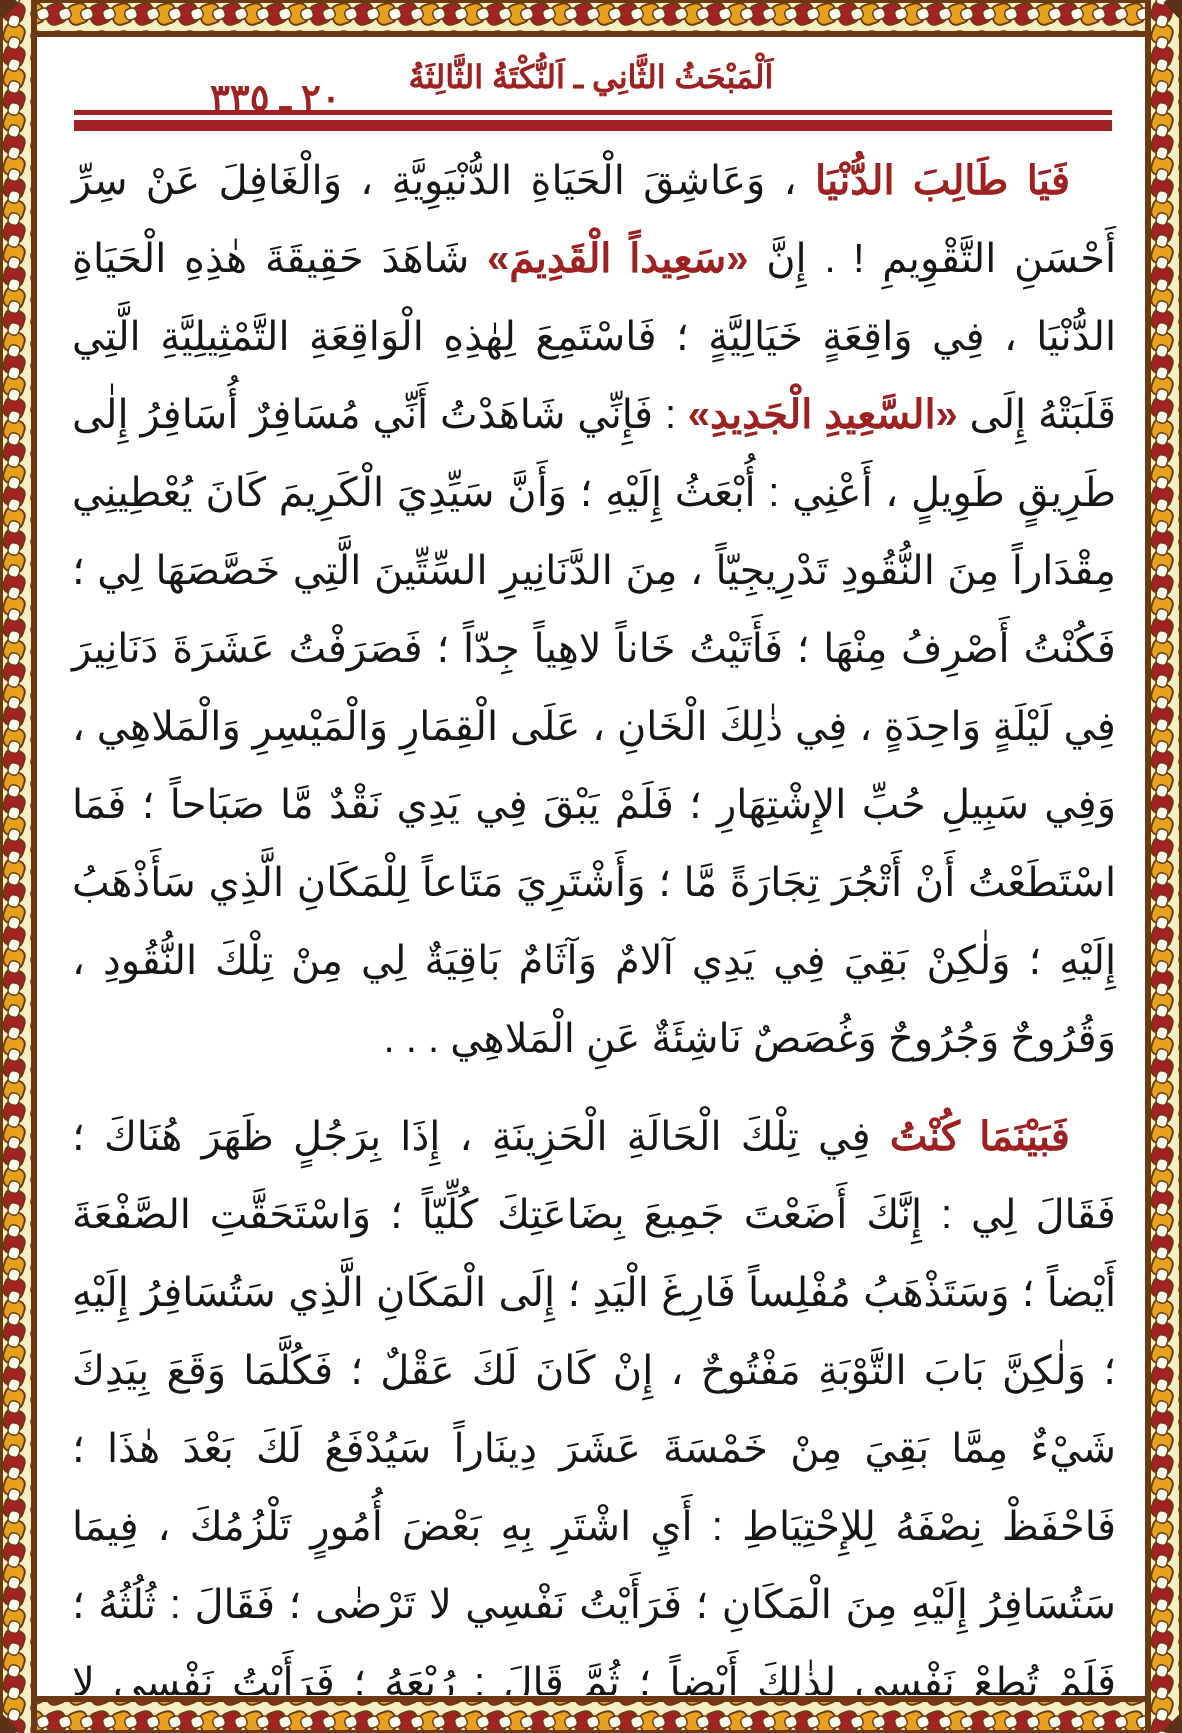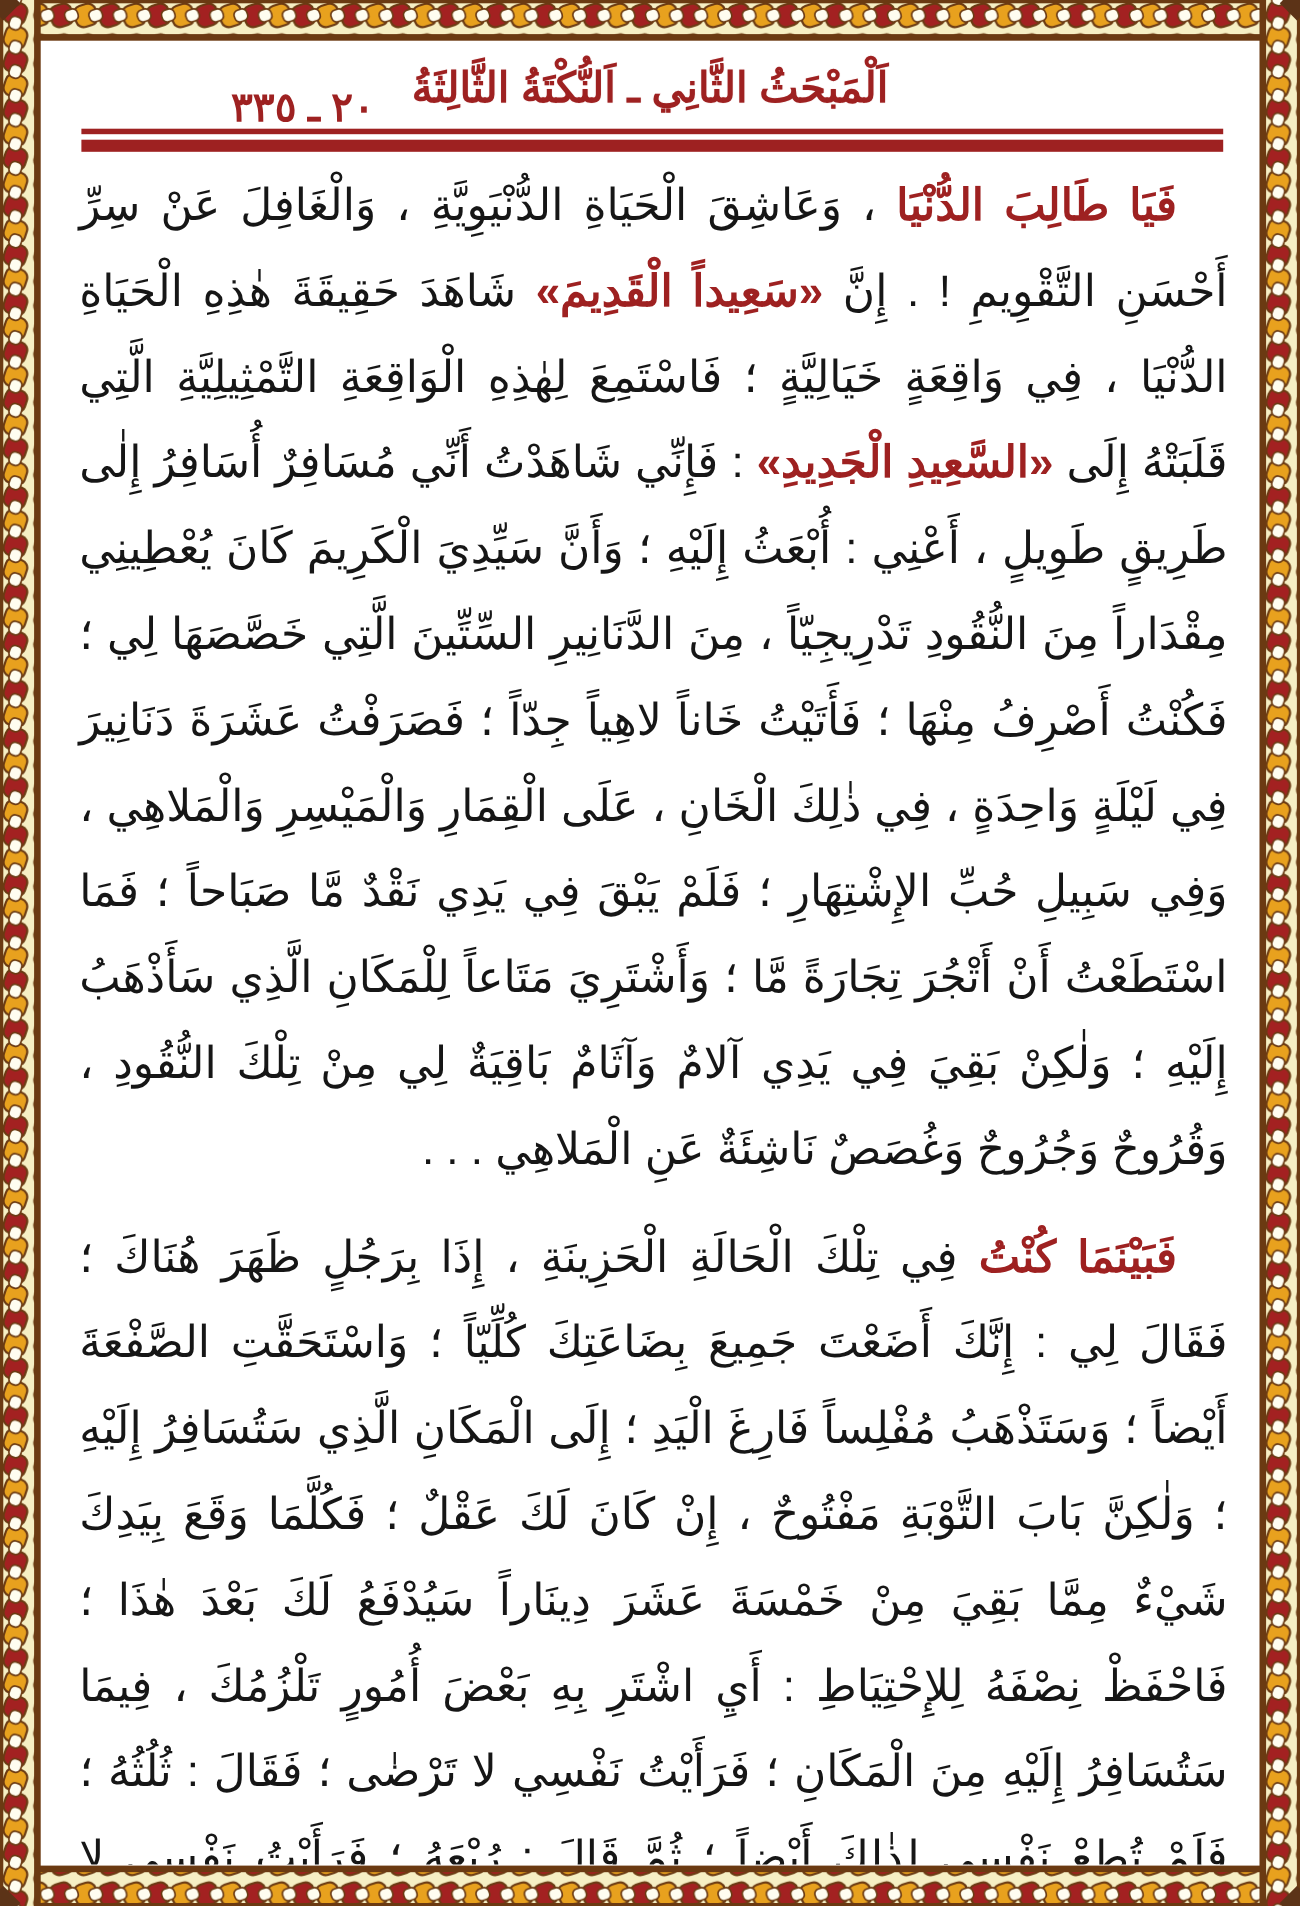--- a/index.html
+++ b/index.html
@@ -23,21 +23,21 @@
     position:absolute;
     left:150px;top:18px;
     direction:rtl;
     font-size:37px;font-weight:bold;
     color:#9e2121;
     letter-spacing:2px;
   }
   h1.page-title{
     margin:6px 0 14px 0;
     text-align:center;
-    font-size:38px;font-weight:bold;
+    font-size:32px;font-weight:bold;
     color:#9e2121;
     text-shadow:0 0 1px rgba(158,33,33,.25);
   }
   .header-rule{margin:0 10px 0 14px;}
   .header-rule .thin{height:5px;background:#9e2121;margin-bottom:5px;}
   .header-rule .thick{height:11px;background:#9e2121;}
   .body-text{
     direction:rtl;
     text-align:justify;
     color:#161616;

